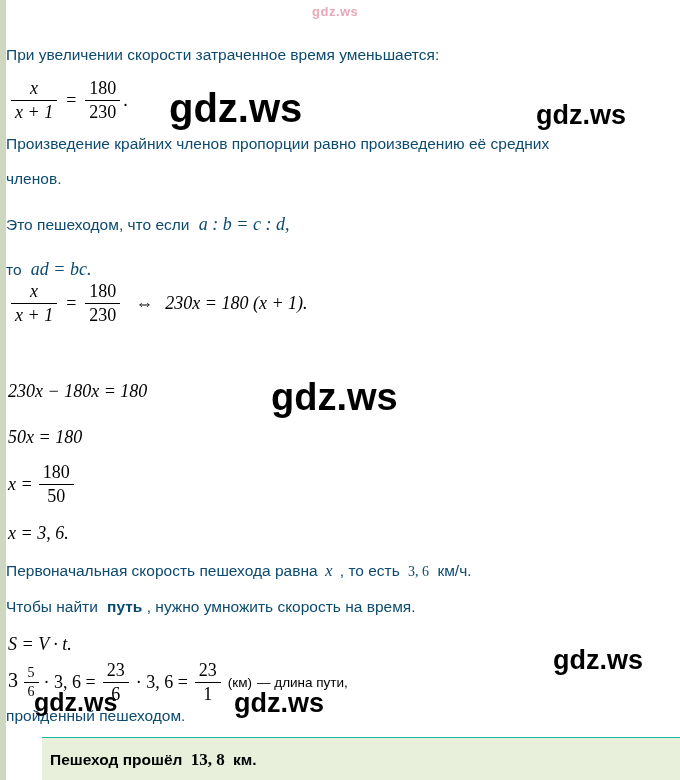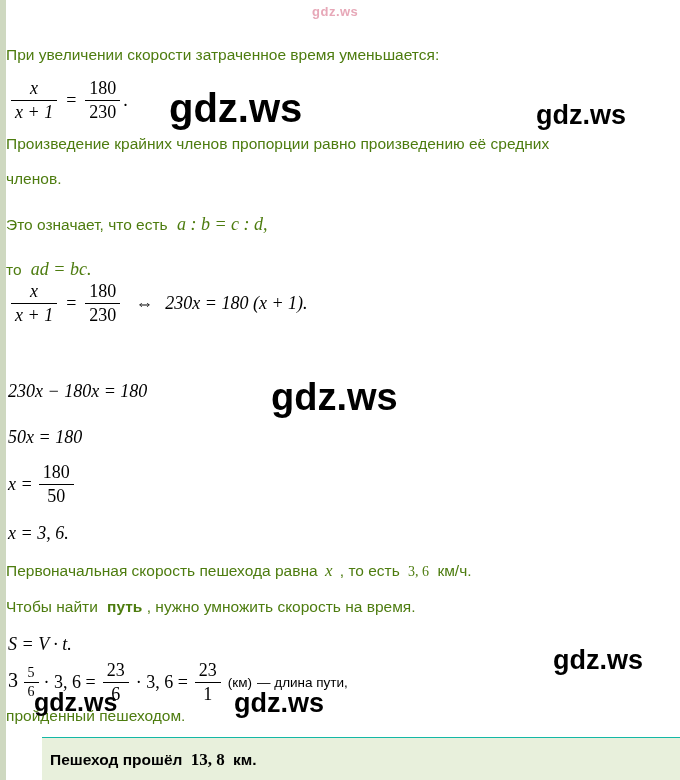--- a/index.html
+++ b/index.html
@@ -42,21 +42,21 @@
     font-family: "Liberation Sans", sans-serif;
     font-weight: bold;
     font-size: 13px;
     color: #e7a8b8;
     letter-spacing: 0.5px;
   }
   .line {
     position: absolute;
     font-size: 15.5px;
     line-height: 1.25;
-    color: #4d7c0f;
+    color: #0c4a6e;
     white-space: nowrap;
   }
   .serif {
     font-family: "Liberation Serif", serif;
   }
   .ital {
     font-family: "Liberation Serif", serif;
     font-style: italic;
   }
   .bold {
@@ -167,21 +167,21 @@
         <span class="num">180</span>
         <span class="den">230</span>
       </span>
       <span>.</span>
     </div>
 
     <div class="line" style="left:0px; top:134px;">Произведение крайних членов пропорции равно произведению её средних</div>
     <div class="line" style="left:0px; top:169px;">членов.</div>
 
     <div class="line" style="left:0px; top:213px;">
-      <span>Это означает, что есть</span>
+      <span>Это пешеходом, что если</span>
       <span class="ital" style="font-size:18px; margin-left:5px;">a : b = c : d,</span>
     </div>
 
     <div class="line" style="left:0px; top:258px;">
       <span>то</span>
       <span class="ital" style="font-size:18px; margin-left:5px;">ad = bc.</span>
     </div>
 
     <div class="eqrow" style="left:2px; top:281px;">
       <span class="frac">

